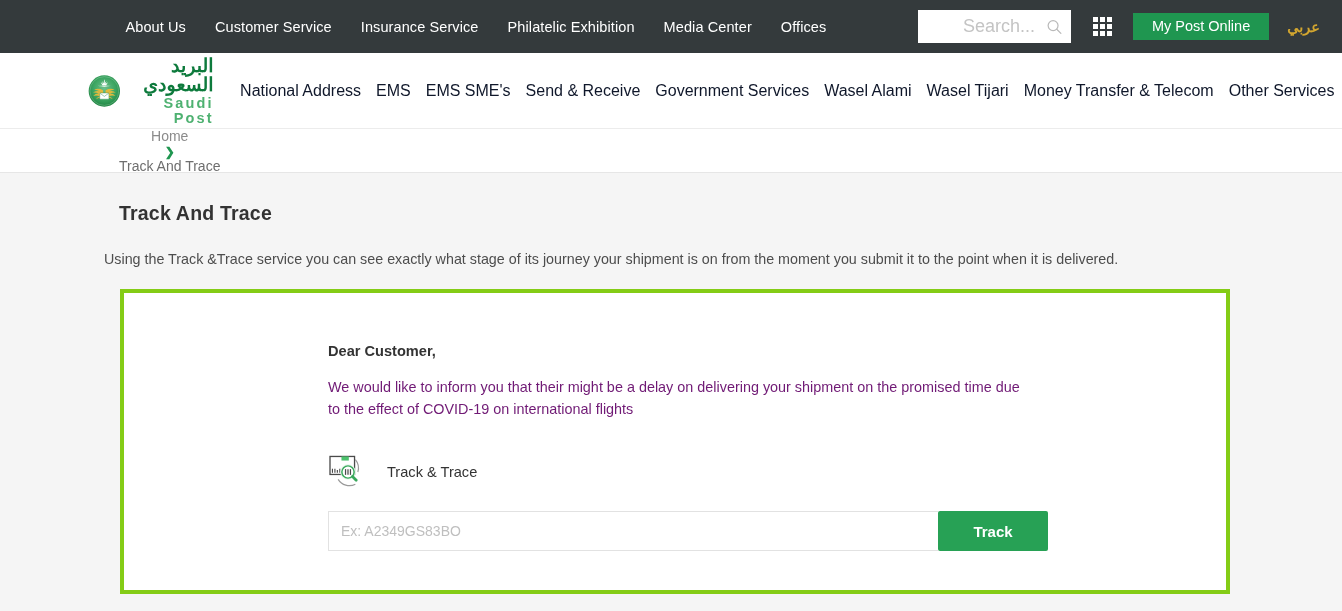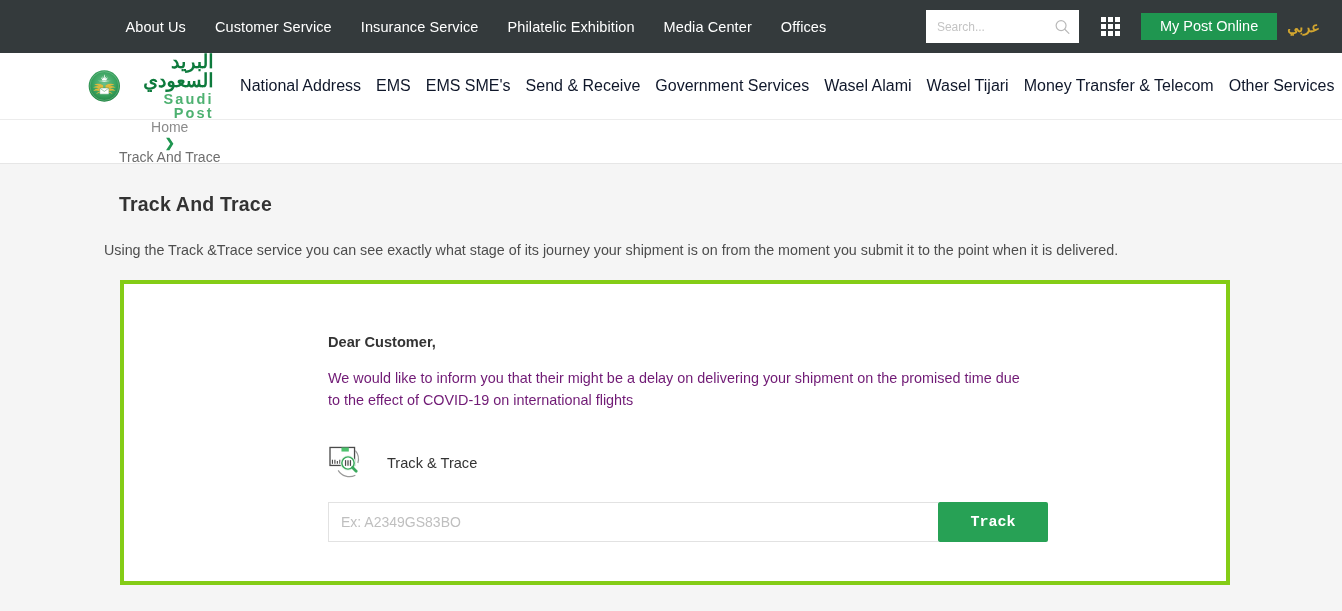--- a/index.html
+++ b/index.html
@@ -49,24 +49,25 @@
     background: #ffffff;
     display: flex;
     align-items: center;
   }
   .search-wrap input {
     border: 0;
     outline: 0;
     background: transparent;
     width: 120px;
     height: 100%;
-    padding-left: 11px;
-    font-size: 12px;
+    padding-left: 28px;
+    font-size: 18px;
     color: #555;
     font-family: "Liberation Sans", sans-serif;
+    margin-left: 17px;
   }
   .search-wrap input::placeholder { color: #c4c4c4; }
   .search-icon {
     position: absolute;
     right: 8px;
     top: 50%;
     transform: translateY(-50%);
     width: 17px; height: 17px;
     display: block;
   }
@@ -84,32 +85,32 @@
     margin-left: 19px;
     background: #1f9650;
     color: #ffffff;
     font-size: 14.5px;
     padding: 6px 19px 7px;
     text-decoration: none;
     white-space: nowrap;
     line-height: 1;
   }
   .arabic-link {
-    margin-left: 10px;
+    margin-left: 18px;
     margin-right: 22px;
     color: #d3a62f;
     font-size: 14.5px;
     text-decoration: none;
     direction: rtl;
     font-weight: bold;
   }
 
   
   .header {
-    height: 67px;
+    height: 76px;
     background: #ffffff;
     display: flex;
     border-bottom: 1px solid #ececec;
   }
   .brand {
     display: flex;
     align-items: center;
     margin-left: 88px;
     text-decoration: none;
   }
@@ -240,21 +241,21 @@
   }
   .track-input::placeholder { color: #bfbfbf; }
   .track-btn {
     width: 110px;
     background: #27a155;
     color: #ffffff;
     border: 0;
     font-size: 15px;
     font-weight: bold;
     cursor: pointer;
-    font-family: Liberation Mono, monospace;
+    font-family: Liberation Sans, sans-serif;
     border-radius: 2px;
   }
 </style>
 </head>
 <body>
 
 <div class="topbar">
   <nav class="topnav">
     <a href="#">About Us</a>
     <a href="#">Customer Service</a>

